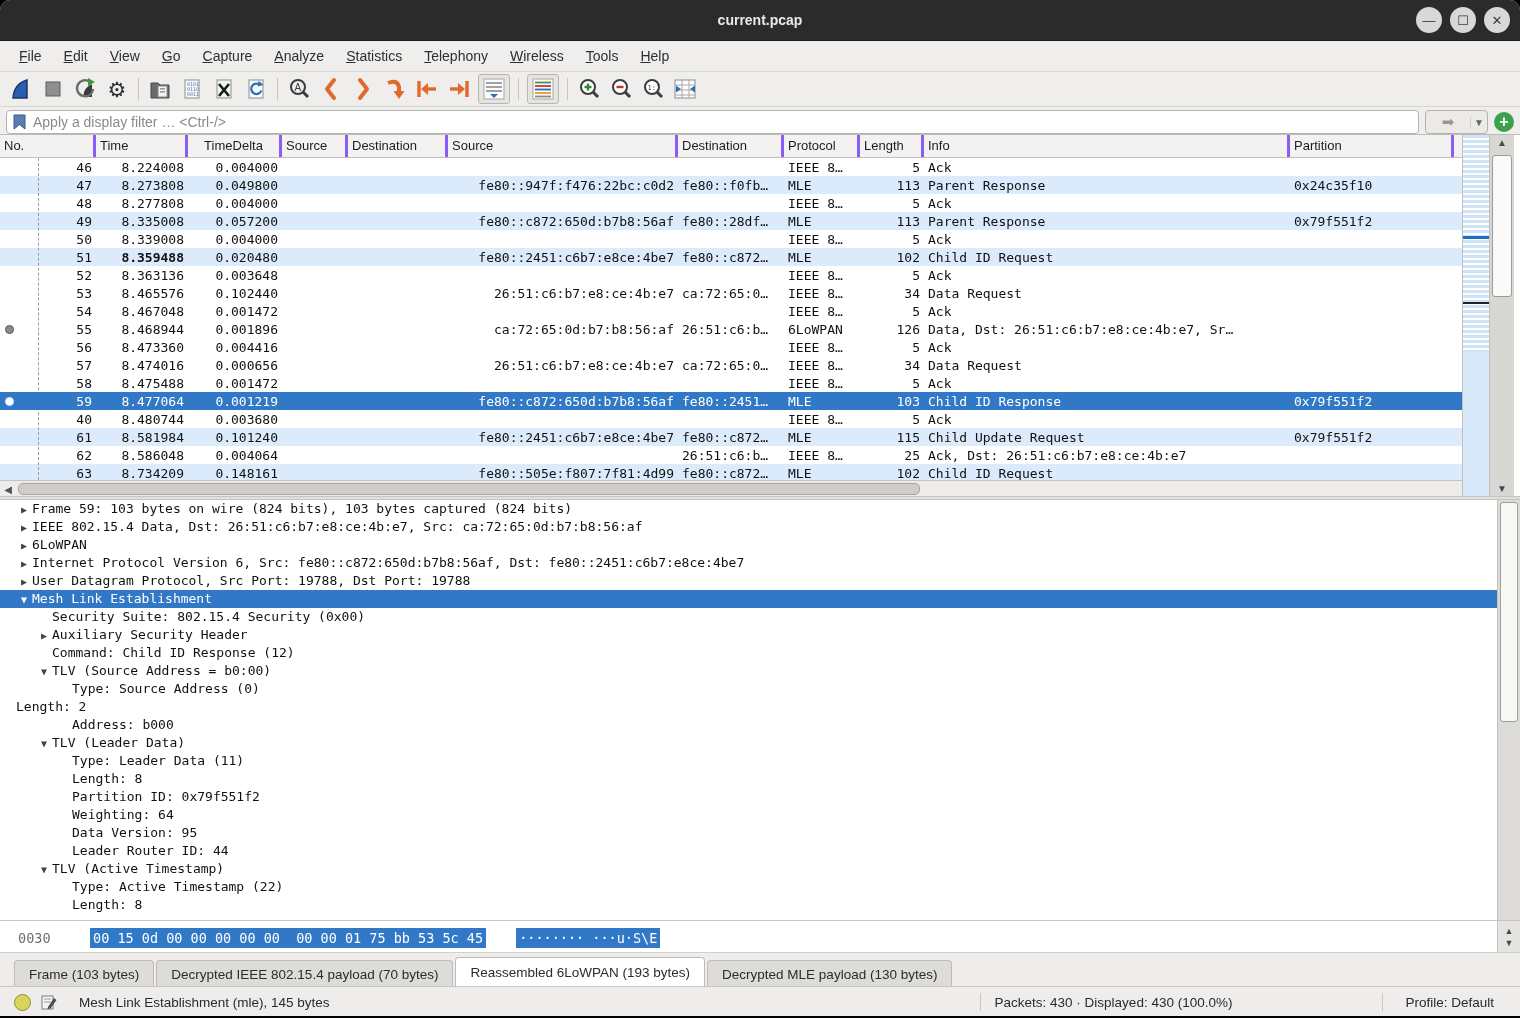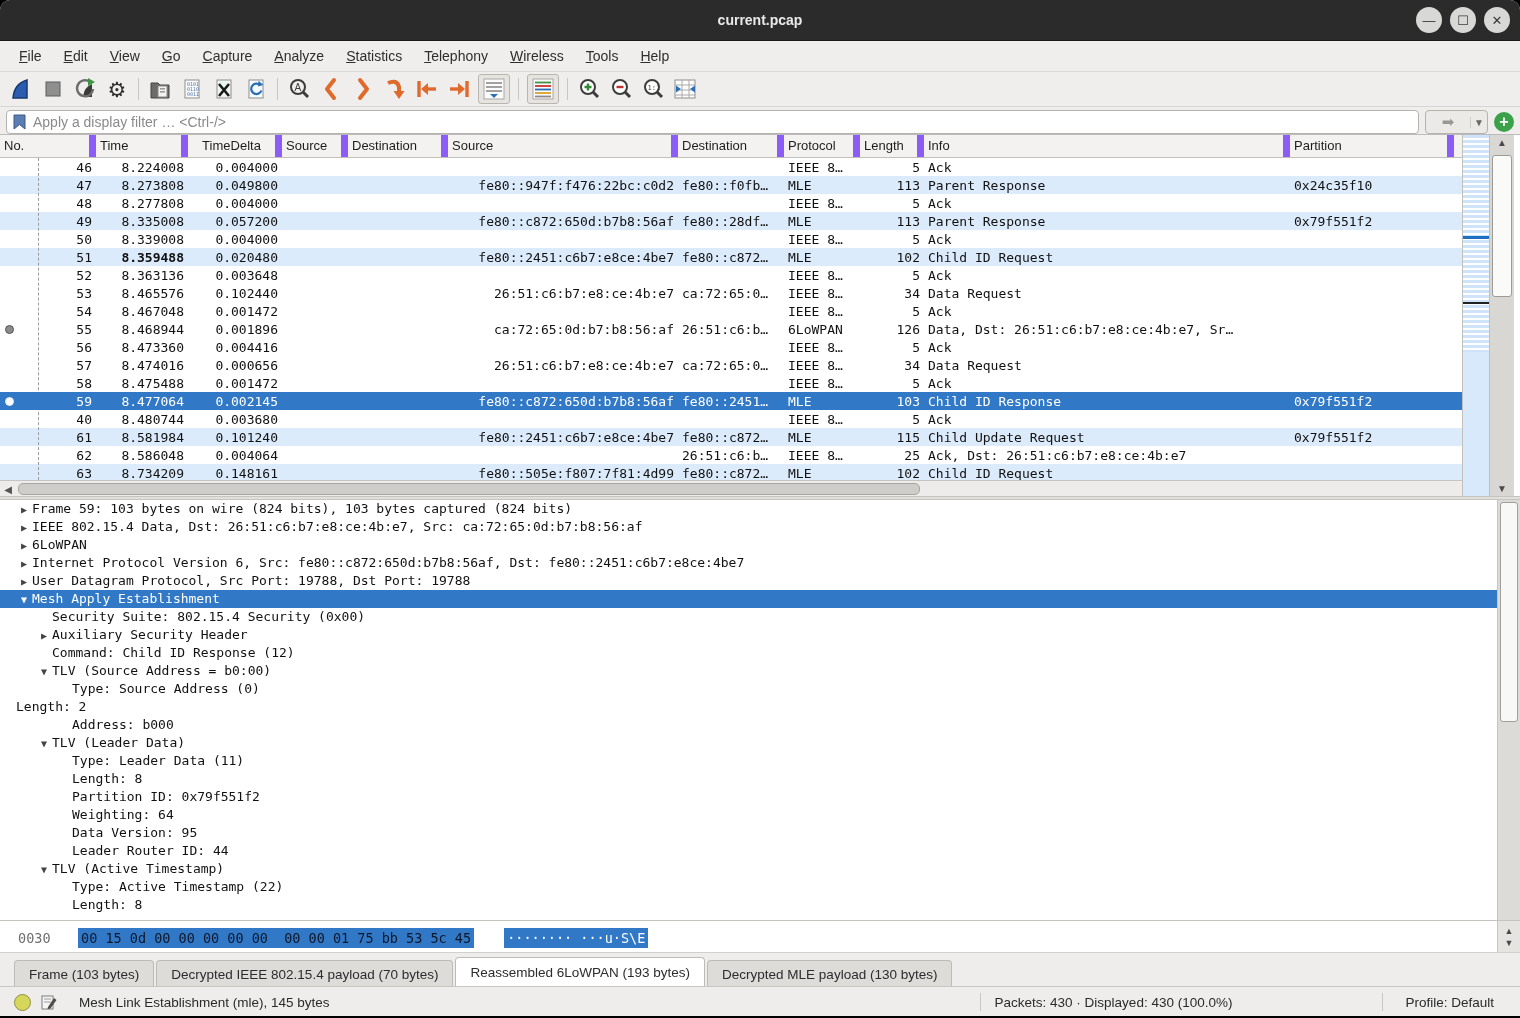--- a/index.html
+++ b/index.html
@@ -30,21 +30,21 @@
   .fph{color:#8a8a8a;font-size:14px;}
   .applybox{height:22px;border:1px solid #b5b3af;border-radius:4px;background:#eceae7;display:flex;align-items:center;}
   .applyarrow{width:44px;text-align:center;color:#9a9894;font-size:15px;}
   .applycaret{width:16px;text-align:center;color:#666;font-size:10px;border-left:1px solid #cfcdc9;}
   .plusbtn{width:20px;height:20px;border-radius:50%;background:#3ba14a;color:#fff;font-size:16px;display:flex;align-items:center;justify-content:center;font-weight:bold;}
 
   
   .plist{position:absolute;left:0;top:134px;width:1520px;height:362px;background:#fff;border-top:1px solid #bbb;display:flex;}
   .plmain{width:1462px;display:flex;flex-direction:column;position:relative;}
   .phead{height:22px;background:#f3f2f0;border-bottom:1px solid #c2c0bc;display:flex;font-size:13px;color:#1d1d1d;flex:none;}
-  .phc{border-right:7px solid #8b5cf6;padding:3px 4px 0 4px;white-space:nowrap;overflow:hidden;box-sizing:border-box;}
+  .phc{border-right:3px solid #8b5cf6;padding:3px 4px 0 4px;white-space:nowrap;overflow:hidden;box-sizing:border-box;}
   .prows{height:324px;overflow:hidden;position:relative;font-family:"DejaVu Sans Mono","Liberation Mono",monospace;font-size:13px;}
   .prow{height:18px;display:flex;align-items:center;color:#111;}
   .prow.b{background:#dcebfb;}
   .prow.s{background:#3179c7;color:#fff;}
   .pc{padding:0 4px;white-space:pre;overflow:hidden;box-sizing:border-box;flex:none;}
   .pc.r{text-align:right;}
   .dashline{position:absolute;left:38px;top:0;bottom:0;width:0;border-left:1px dashed #9b9b9b;}
   .rowmark{position:absolute;left:5px;width:7px;height:7px;border-radius:50%;background:#8b8b8b;border:1px solid #555;}
   .rowmark.sel{background:#fff;border-color:#dce9f7;}
   .hscroll{height:16px;background:#edecea;border-top:1px solid #c6c4c0;display:flex;align-items:center;flex:none;}
@@ -68,21 +68,21 @@
   .dline .arr{display:inline-block;width:16px;color:#444;font-size:10px;text-align:center;}
   .dline.sel{background:#3179c7;color:#fff;}
   .dline.sel .arr{color:#fff;}
   .dvscroll{width:22px;background:#dddbd8;position:relative;border-left:1px solid #c6c4c0;}
   .dvthumb{position:absolute;left:2px;right:2px;top:2px;height:52%;background:#f8f8f7;border:1px solid #a19f9b;border-radius:3px;}
 
   
   .hexpane{position:absolute;left:0;top:920px;width:1520px;height:32px;background:#fff;border-top:1px solid #c6c4c0;display:flex;}
   .hexrow{flex:1;display:flex;align-items:center;font-family:"DejaVu Sans Mono","Liberation Mono",monospace;font-size:13.5px;padding-top:2px;}
   .hexoff{width:46px;color:#6f6f6f;padding-left:18px;}
-  .hexbytes{background:#3179c7;color:#0f172a;white-space:pre;padding:2px 3px;margin-left:14px;}
+  .hexbytes{background:#3179c7;color:#ffffff;white-space:pre;padding:2px 3px;margin-left:26px;}
   .hexascii{background:#3179c7;color:#fff;white-space:pre;padding:2px 3px;margin-left:30px;}
   .hexscroll{width:22px;background:#e6e4e1;border-left:1px solid #c6c4c0;display:flex;flex-direction:column;align-items:center;justify-content:center;color:#4a4a4a;font-size:9px;line-height:12px;}
 
   
   .bytetabs{position:absolute;left:0;top:952px;width:1520px;height:34px;background:#eeedec;display:flex;align-items:flex-end;padding-left:14px;gap:2px;border-top:1px solid #d2d0cc;}
   .btab{height:26px;display:flex;align-items:center;padding:0 14px;font-size:13.5px;color:#2c2c2c;background:#dedcd9;border:1px solid #bdbbb7;border-bottom:none;border-radius:4px 4px 0 0;}
   .btab.active{background:#fff;height:29px;font-weight:normal;}
 
   
   .statusbar{position:absolute;left:0;top:986px;width:1520px;height:30px;background:#eeedec;border-top:1px solid #c9c7c3;display:flex;align-items:center;font-size:13.5px;color:#2a2a2a;}
@@ -463,21 +463,21 @@
             <div class="pc r" style="width: 230px;"></div>
             <div class="pc l" style="width: 106px;"></div>
             <div class="pc l" style="width: 76px;">IEEE 8…</div>
             <div class="pc r" style="width: 64px;">5</div>
             <div class="pc l" style="width: 366px;">Ack</div>
             <div class="pc l" style="width: 164px;"></div>
           </div>
           <div class="prow s" style="position: relative;">
             <div class="pc r" style="width: 96px;">59</div>
             <div class="pc r" style="width: 92px;">8.477064</div>
-            <div class="pc r" style="width: 94px;">0.002145</div>
+            <div class="pc r" style="width: 94px;">0.001219</div>
             <div class="pc l" style="width: 66px;"></div>
             <div class="pc l" style="width: 100px;"></div>
             <div class="pc r" style="width: 230px;">fe80::c872:650d:b7b8:56af</div>
             <div class="pc l" style="width: 106px;">fe80::2451…</div>
             <div class="pc l" style="width: 76px;">MLE</div>
             <div class="pc r" style="width: 64px;">103</div>
             <div class="pc l" style="width: 366px;">Child ID Response</div>
             <div class="pc l" style="width: 164px;">0x79f551f2</div>
             <div class="rowmark sel" style="margin-top: 0px; position: absolute; top: 5px;"></div>
           </div>
@@ -554,21 +554,21 @@
 
   <div class="splitter" style="top:496px;"></div>
 
   <div class="detail">
     <div class="dlines" id="dlines">
         <div class="dline" style="padding-left: 16px;"><span class="arr">▶</span><span>Frame 59: 103 bytes on wire (824 bits), 103 bytes captured (824 bits)</span></div>
         <div class="dline" style="padding-left: 16px;"><span class="arr">▶</span><span>IEEE 802.15.4 Data, Dst: 26:51:c6:b7:e8:ce:4b:e7, Src: ca:72:65:0d:b7:b8:56:af</span></div>
         <div class="dline" style="padding-left: 16px;"><span class="arr">▶</span><span>6LoWPAN</span></div>
         <div class="dline" style="padding-left: 16px;"><span class="arr">▶</span><span>Internet Protocol Version 6, Src: fe80::c872:650d:b7b8:56af, Dst: fe80::2451:c6b7:e8ce:4be7</span></div>
         <div class="dline" style="padding-left: 16px;"><span class="arr">▶</span><span>User Datagram Protocol, Src Port: 19788, Dst Port: 19788</span></div>
-        <div class="dline sel" style="padding-left: 16px;"><span class="arr">▼</span><span>Mesh Apply Establishment</span></div>
+        <div class="dline sel" style="padding-left: 16px;"><span class="arr">▼</span><span>Mesh Link Establishment</span></div>
         <div class="dline" style="padding-left: 36px;"><span class="arr"></span><span>Security Suite: 802.15.4 Security (0x00)</span></div>
         <div class="dline" style="padding-left: 36px;"><span class="arr">▶</span><span>Auxiliary Security Header</span></div>
         <div class="dline" style="padding-left: 36px;"><span class="arr"></span><span>Command: Child ID Response (12)</span></div>
         <div class="dline" style="padding-left: 36px;"><span class="arr">▼</span><span>TLV (Source Address = b0:00)</span></div>
         <div class="dline" style="padding-left: 56px;"><span class="arr"></span><span>Type: Source Address (0)</span></div>
         <div class="dline" style=""><span class="arr"></span><span>Length: 2</span></div>
         <div class="dline" style="padding-left: 56px;"><span class="arr"></span><span>Address: b000</span></div>
         <div class="dline" style="padding-left: 36px;"><span class="arr">▼</span><span>TLV (Leader Data)</span></div>
         <div class="dline" style="padding-left: 56px;"><span class="arr"></span><span>Type: Leader Data (11)</span></div>
         <div class="dline" style="padding-left: 56px;"><span class="arr"></span><span>Length: 8</span></div>

